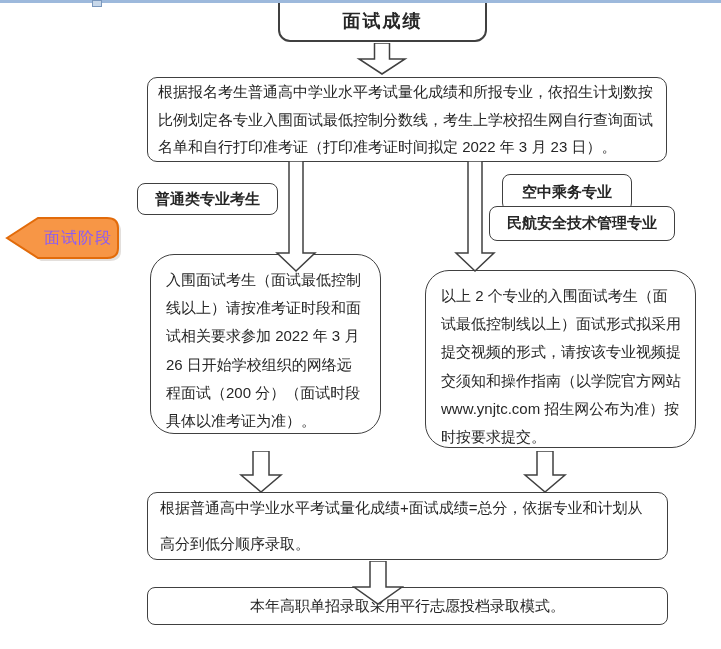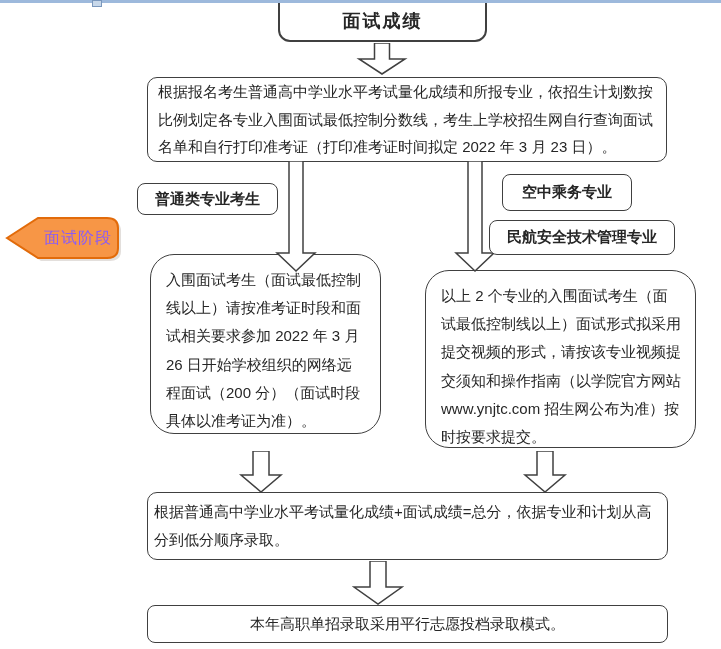--- a/index.html
+++ b/index.html
@@ -31,32 +31,32 @@
     left:147px; top:77px; width:520px; height:85px; border-radius:10px;
     padding:3px 10px; line-height:27.5px; display:flex; align-items:center;
   }
   .label-box {
     background:#fff; border:1.5px solid #404040; border-radius:8px;
     display:flex; align-items:center; justify-content:center;
     font-weight:bold; font-size:15px; position:absolute; z-index:3;
   }
   .label-ordinary { left:137px; top:183px; width:141px; height:32px; }
   .label-cabin    { left:490px; top:174px; width:130px; height:37px;margin-left:12px; }
-  .label-civil    { left:489px; top:220px; width:186px; height:35px; }
+  .label-civil    { left:489px; top:206px; width:186px; height:35px; }
   .detail-box {
     border-radius:24px; line-height:28.2px; padding:11px 14px 0 15px;
   }
   .detail-left  { left:150px; top:254px; width:231px; height:180px; }
   .detail-right { left:407px; top:270px; width:271px; height:178px;margin-left:18px; }
   .process-box-2 {
     left:147px; top:492px; width:521px; height:68px; border-radius:10px;
-    padding:4px 6px; line-height:28px; display:flex; align-items:center;
+    padding:4px 12px; line-height:36px; display:flex; align-items:center;
   }
   .final-box {
-    left:147px; top:605px; width:521px; height:38px; border-radius:8px;
+    left:147px; top:587px; width:521px; height:38px; border-radius:8px;
     display:flex; align-items:center; justify-content:center; text-align:center;
   }
 
   
   .ribbon { position:absolute; width:130px; height:52px; z-index:4; }
   .ribbon-interview { left:4px; top:215px; }
   .ribbon-admission { left:4px; top:502px; }
   .ribbon-label {
     position:absolute; left:30px; top:0; width:88px; height:46px;
     display:flex; align-items:center; justify-content:center;

